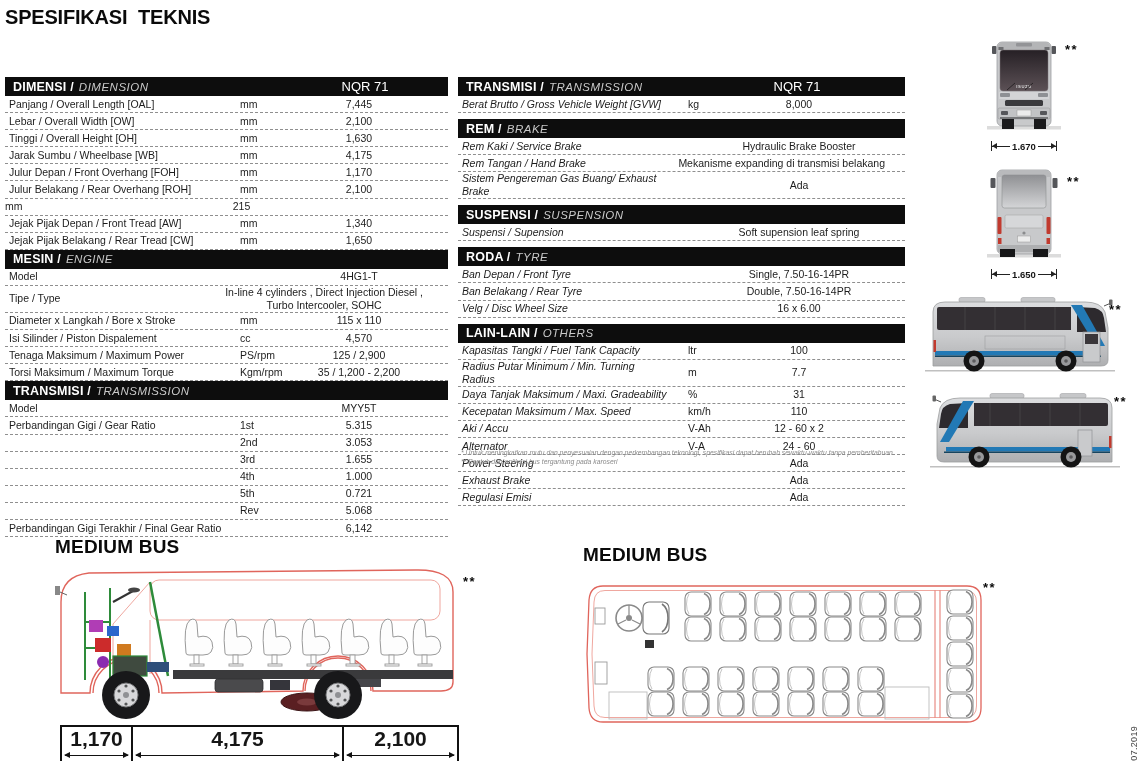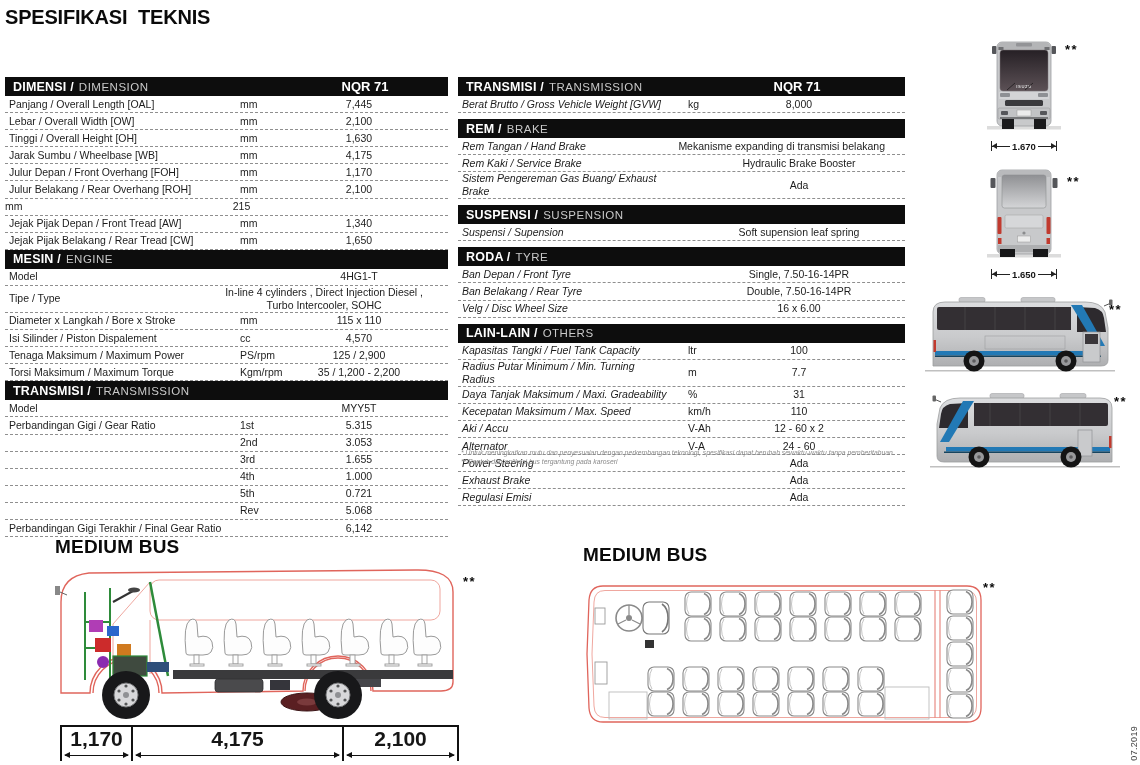--- a/index.html
+++ b/index.html
@@ -13,22 +13,22 @@
   .col{position:absolute;top:33px;margin-top:44px;}
   .col-left{left:5px;width:443px;}
   .col-right{left:458px;width:447px;}
 
   .sec{margin:0;}
   .col-right .sec{margin-bottom:6px;}
 
   .sec-h{background:#0d0d0d;color:#fff;height:19px;display:flex;align-items:center;
          padding:0 8px;}
   .sec-h .t1{font-weight:bold;font-size:12.5px;letter-spacing:0.2px;white-space:pre;}
-  .sec-h .t2{color:#c9c9c9;font-size:11.5px;margin-left:5px;letter-spacing:0.5px;}
-  .sec-h .model{margin-left:auto;font-weight:bold;font-size:13px;text-align:center;}
+  .sec-h .t2{color:#c9c9c9;font-size:11.5px;margin-left:5px;letter-spacing:0.5px;font-style:italic;}
+  .sec-h .model{margin-left:auto;font-weight:normal;font-size:13px;text-align:center;}
   .col-left .sec-h .model{width:150px;}
   .col-right .sec-h .model{width:200px;}
 
   .rows{width:100%;}
   .row{display:flex;align-items:center;min-height:16.1px;border-bottom:1px dashed #8f8f8f;
        font-size:10.5px;color:#1c1c1c;line-height:13px;}
   .cell{box-sizing:border-box;}
   .cell.lab{padding-left:4px;}
   .col-left .cell.lab{width:235px;}
   .col-left .cell.unit{width:55px;}
@@ -301,31 +301,31 @@
           </div>
         </div>
     </section>
     <section class="sec">
       <div class="sec-h">
         <span class="t1">REM /</span>
         <span class="t2">BRAKE</span>
       </div>
       <div class="rows">
           <div class="row">
+            <div class="cell lab">Rem Kaki / Service Brake</div>
+            <div class="cell unit"></div>
+            <div class="cell val">
+              <div>Hydraulic Brake Booster</div>
+            </div>
+          </div>
+          <div class="row">
             <div class="cell lab">Rem Tangan / Hand Brake</div>
             <div class="cell unit"></div>
             <div class="cell val">
               <div>Mekanisme expanding di transmisi belakang</div>
-            </div>
-          </div>
-          <div class="row">
-            <div class="cell lab">Rem Kaki / Service Brake</div>
-            <div class="cell unit"></div>
-            <div class="cell val">
-              <div>Hydraulic Brake Booster</div>
             </div>
           </div>
           <div class="row">
             <div class="cell lab">Sistem Pengereman Gas Buang/ Exhaust Brake</div>
             <div class="cell unit"></div>
             <div class="cell val">
               <div>Ada</div>
             </div>
           </div>
         </div>

